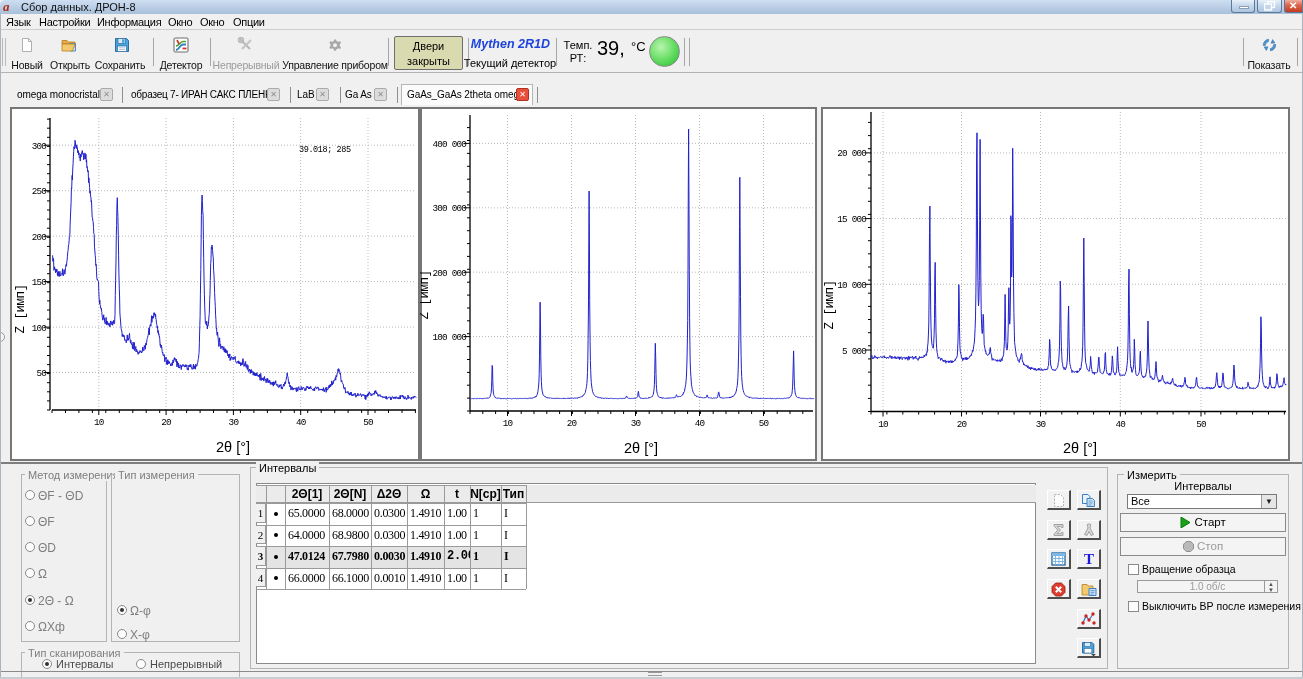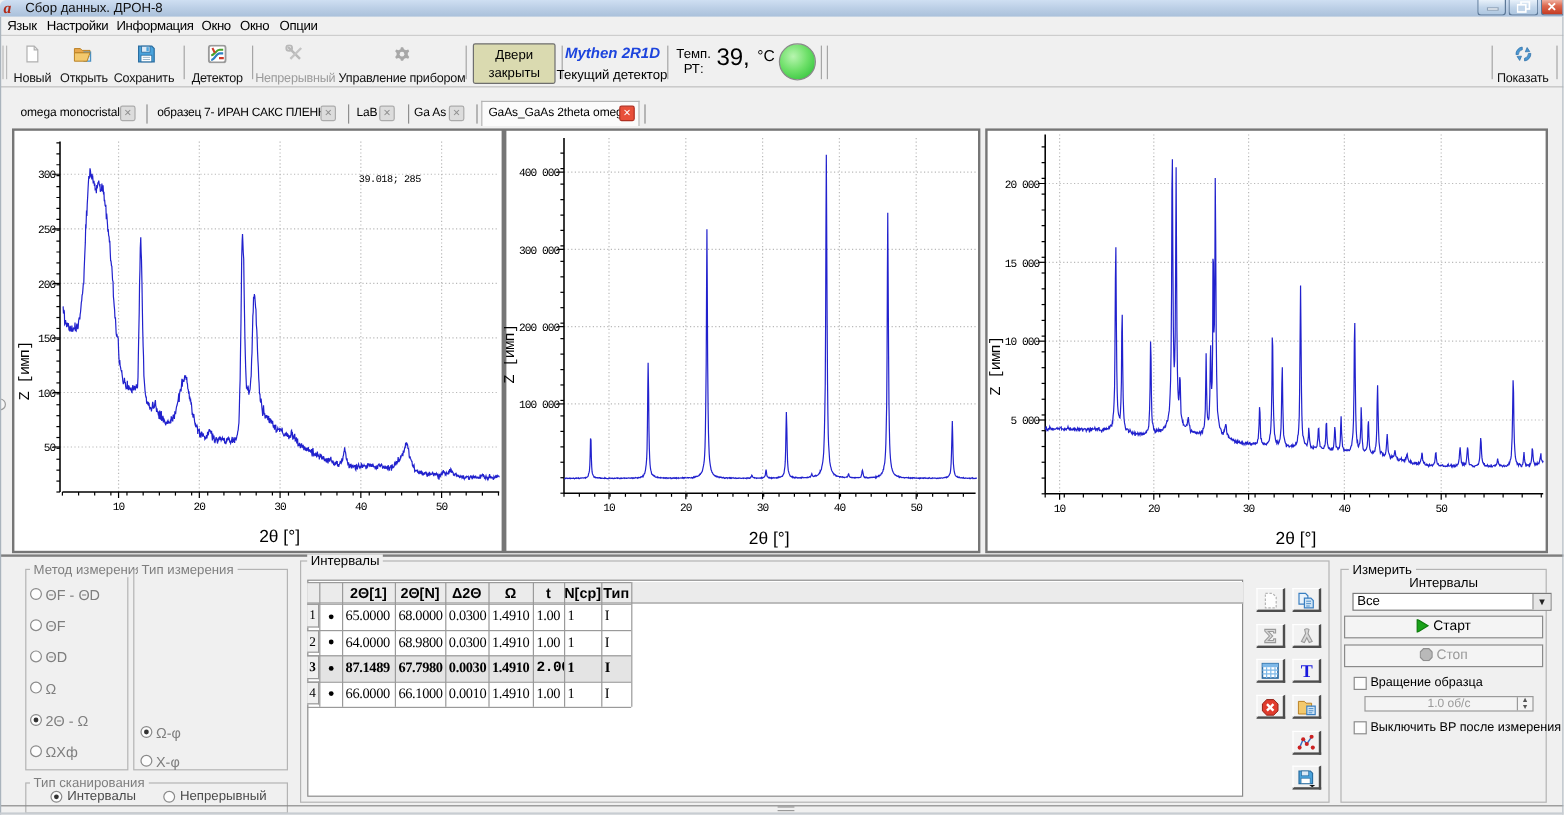--- a/index.html
+++ b/index.html
@@ -514,21 +514,21 @@
 <div class="td" style="left:374px;top:524.5px;width:33px;height:21.5px;line-height:21.5px;">0.0300</div>
 <div class="td" style="left:410px;top:524.5px;width:34px;height:21.5px;line-height:21.5px;">1.4910</div>
 <div class="td" style="left:447px;top:524.5px;width:23px;height:21.5px;line-height:21.5px;">1.00</div>
 <div class="td" style="left:473px;top:524.5px;width:28px;height:21.5px;line-height:21.5px;">1</div>
 <div class="td" style="left:504px;top:524.5px;width:22px;height:21.5px;line-height:21.5px;">I</div>
 <div style="position:absolute;left:266px;top:546px;width:260px;height:21.5px;background:#e4e4e4;"></div>
 <div class="rowh" style="top:546px;height:19.5px;line-height:19.5px;font-weight:bold;">3</div>
 <div class="bul" style="top:546px;height:21.5px">
     <span style="width:4px;height:4px;border-radius:50%;background:#000;display:block"></span>
   </div>
-<div class="td" style="left:288px;top:546px;width:41px;height:21.5px;line-height:21.5px;font-weight:bold;">87.1489</div>
+<div class="td" style="left:288px;top:546px;width:41px;height:21.5px;line-height:21.5px;font-weight:bold;">47.0124</div>
 <div class="td" style="left:332px;top:546px;width:39px;height:21.5px;line-height:21.5px;font-weight:bold;">67.7980</div>
 <div class="td" style="left:374px;top:546px;width:33px;height:21.5px;line-height:21.5px;font-weight:bold;">0.0030</div>
 <div class="td" style="left:410px;top:546px;width:34px;height:21.5px;line-height:21.5px;font-weight:bold;">1.4910</div>
 <div class="td" style="left:447px;top:546px;width:23px;height:21.5px;line-height:21.5px;font-weight:bold;font-family:Liberation Mono, monospace;">2.00</div>
 <div class="td" style="left:473px;top:546px;width:28px;height:21.5px;line-height:21.5px;font-weight:bold;">1</div>
 <div class="td" style="left:504px;top:546px;width:22px;height:21.5px;line-height:21.5px;font-weight:bold;">I</div>
 <div style="position:absolute;left:266px;top:567.5px;width:260px;height:21.5px;background:#fff;"></div>
 <div class="rowh" style="top:567.5px;height:19.5px;line-height:19.5px;">4</div>
 <div class="bul" style="top:567.5px;height:21.5px">
     <span style="width:4px;height:4px;border-radius:50%;background:#000;display:block"></span>
@@ -597,21 +597,21 @@
 <div class="sbtn" style="left:1077px;top:638px"><svg width="16" height="15" viewBox="0 0 16 15">
       <path d="M1.5 1.5h9.5l1.8 1.8V12H1.5z" fill="#4aa3dc" stroke="#2a6da0" stroke-width="1"></path>
       <rect x="3.6" y="1.5" width="6" height="4" fill="#dce9f5" stroke="#2a6da0" stroke-width=".6"></rect>
       <rect x="3.2" y="7.5" width="7.6" height="4.5" fill="#fff" stroke="#2a6da0" stroke-width=".6"></rect>
       <path d="M10 13.2h5l-2.5 1.8z" fill="#111"></path>
     </svg></div>
 
 <div class="gbox" style="left:1117px;top:474px;width:172px;height:195px"></div>
 <div class="glab" style="left:1124px;top:469px">Измерить</div>
 <div style="position:absolute;left:1117px;top:480px;width:172px;text-align:center;font-size:11px">Интервалы</div>
-<div class="combo" style="left:1127px;top:494px;width:166px;height:15px">Все
+<div class="combo" style="left:1127px;top:494px;width:150px;height:15px">Все
   <span class="cbtn">▼</span></div>
 <div class="wbtn" style="left:1120px;top:513px;width:166px;height:19px">
   <svg width="11" height="11" viewBox="0 0 11 11" style="vertical-align:-2px">
       <path d="M1 0 L10 5.5 L1 11z" fill="#19a219" stroke="#0c7a0c"></path>
     </svg>
   Старт</div>
 <div class="wbtn" style="left:1120px;top:537px;width:166px;height:19px;color:#9a9a9a">
   <svg width="11" height="11" viewBox="0 0 11 11" style="vertical-align:-2px">
       <path d="M3.3 0.5h4.4l2.8 2.8v4.4l-2.8 2.8H3.3L0.5 7.7V3.3z" fill="#b9b9b9" stroke="#8f8f8f"></path>
     </svg>

